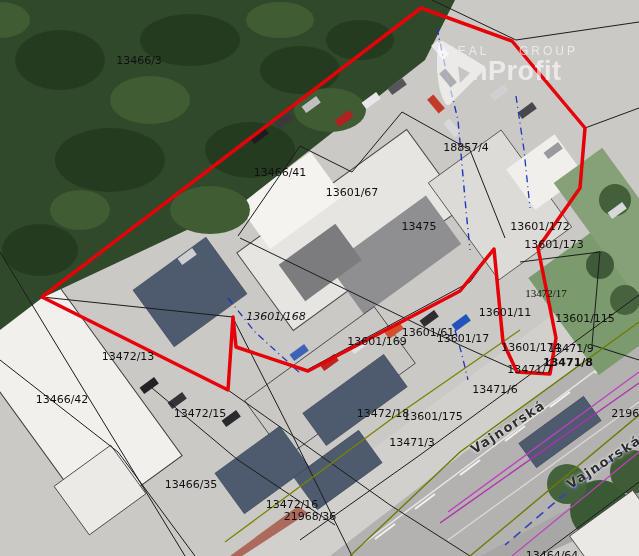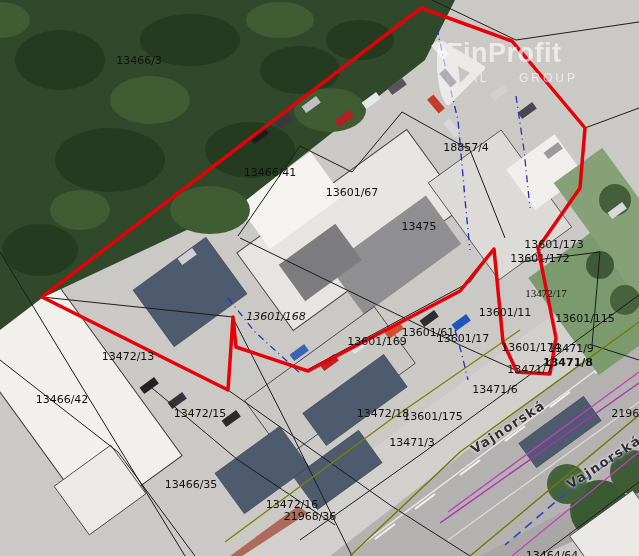--- a/index.html
+++ b/index.html
@@ -230,25 +230,25 @@
       <polyline points="228,298 255,332 300,373" stroke="#2233bb" stroke-width="1.3" stroke-dasharray="7 4 1 4"></polyline>
       <polyline points="455,330 462,355 468,380" stroke="#2233bb" stroke-width="1.3" stroke-dasharray="7 4 1 4"></polyline>
       <polyline points="639,440 560,498 505,545" stroke="#3344bb" stroke-width="1.6" stroke-dasharray="9 6"></polyline>
     </g>
 
     <polygon id="red-main" points="421,8 512,41 585,128 580,188 538,248 556,338 550,374 517,372 503,342 494,249 460,291 308,371 236,347 233,317 228,390 42,297" fill="none" stroke="#e60008" stroke-width="3.5" stroke-linejoin="round"></polygon>
   </svg>
 
   <div id="labels">
       <div class="plabel" style="left: 139px; top: 60px;">13466/3</div>
-      <div class="plabel" style="left: 270px; top: 172px;">13466/41</div>
+      <div class="plabel" style="left: 280px; top: 172px;">13466/41</div>
       <div class="plabel" style="left: 352px; top: 192px;">13601/67</div>
       <div class="plabel" style="left: 466px; top: 147px;">18857/4</div>
       <div class="plabel" style="left: 419px; top: 226px;">13475</div>
-      <div class="plabel" style="left: 540px; top: 226px; margin-top: 32px;">13601/172</div>
+      <div class="plabel" style="left: 540px; top: 226px;">13601/172</div>
       <div class="plabel" style="left: 554px; top: 244px;">13601/173</div>
       <div class="plabel" style="left: 546px; top: 293px; font-family: Liberation Serif, serif;">13472/17</div>
       <div class="plabel" style="left: 585px; top: 318px;">13601/115</div>
       <div class="plabel" style="left: 505px; top: 312px;">13601/11</div>
       <div class="plabel" style="left: 276px; top: 316px; font-style: italic;">13601/168</div>
       <div class="plabel" style="left: 377px; top: 341px;">13601/169</div>
       <div class="plabel" style="left: 428px; top: 332px;">13601/61</div>
       <div class="plabel" style="left: 463px; top: 338px;">13601/17</div>
       <div class="plabel" style="left: 531px; top: 347px;">13601/174</div>
       <div class="plabel" style="left: 571px; top: 348px;">13471/9</div>
@@ -269,21 +269,21 @@
       <div class="slabel" style="left: 508px; top: 427px; transform: translate(-50%, -50%) rotate(-33deg);">Vajnorská</div>
       <div class="slabel" style="left: 604px; top: 462px; transform: translate(-50%, -50%) rotate(-33deg);">Vajnorská</div>
     </div>
 
   <div id="watermark">
     <svg width="52" height="66" viewBox="0 0 52 66">
       <path d="M6 4 L46 28 L12 62 C4 50 2 20 6 4 Z" fill="#ffffff" stroke="#ffffff" stroke-width="6" stroke-linejoin="round"></path>
       <path d="M22 26 L34 33 L24 43 Z" fill="#bdbdbd" opacity="0.9"></path>
     </svg>
     <div id="wm-text">
-      <div id="wm-brand">FinProfit</div>
       <div id="wm-sub">
         <span>REAL</span>
         <span>GROUP</span>
       </div>
+      <div id="wm-brand">FinProfit</div>
     </div>
   </div>
 
 </div>
 
 </body></html>

